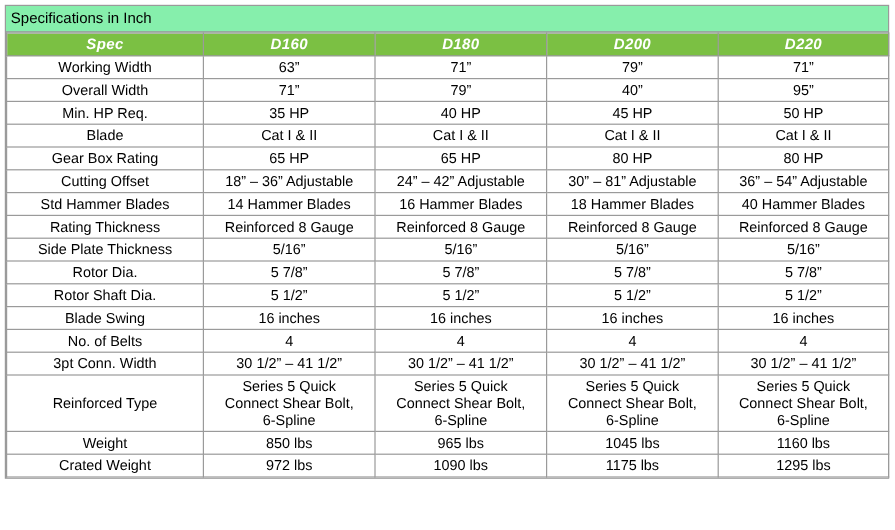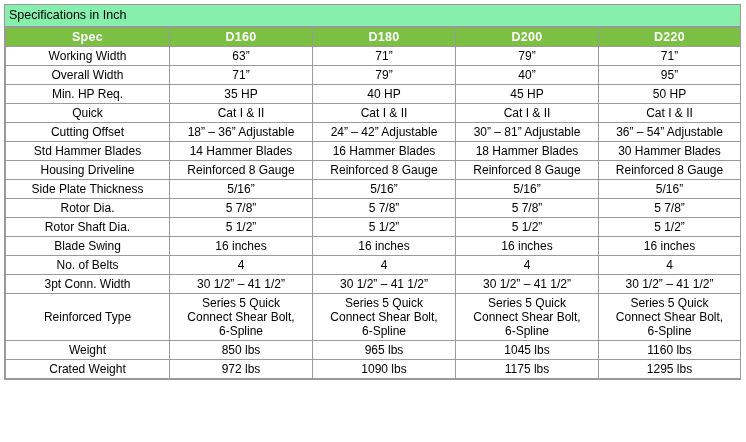--- a/index.html
+++ b/index.html
@@ -50,20 +50,21 @@
     box-sizing: border-box;
   }
   table.spec thead th {
     background: #7bc043;
     color: #ffffff;
     font-weight: bold;
     font-size: 12.5px;
     height: 15px;
     padding: 2px 2px;
     letter-spacing: 0.3px;
+    font-style: italic;
   }
   table.spec tbody td {
     background: #ffffff;
     height: 18px;
   }
   td.label {
     text-align: center;
   }
   col.c0 { width: 164px; }
   col.c1 { width: 143px; }
@@ -117,42 +118,49 @@
           <td>95”</td>
         </tr>
         <tr>
           <td class="label">Min. HP Req.</td>
           <td>35 HP</td>
           <td>40 HP</td>
           <td>45 HP</td>
           <td>50 HP</td>
         </tr>
         <tr>
-          <td class="label">Quick</td>
-          <td>Cat I &amp; II</td>
-          <td>Cat I &amp; II</td>
-          <td>Cat I &amp; II</td>
-          <td>Cat I &amp; II</td>
+          <td class="label">Blade</td>
+          <td>Cat I &amp; II</td>
+          <td>Cat I &amp; II</td>
+          <td>Cat I &amp; II</td>
+          <td>Cat I &amp; II</td>
+        </tr>
+        <tr>
+          <td class="label">Gear Box Rating</td>
+          <td>65 HP</td>
+          <td>65 HP</td>
+          <td>80 HP</td>
+          <td>80 HP</td>
         </tr>
         <tr>
           <td class="label">Cutting Offset</td>
           <td>18” – 36” Adjustable</td>
           <td>24” – 42” Adjustable</td>
           <td>30” – 81” Adjustable</td>
           <td>36” – 54” Adjustable</td>
         </tr>
         <tr>
           <td class="label">Std Hammer Blades</td>
           <td>14 Hammer Blades</td>
           <td>16 Hammer Blades</td>
           <td>18 Hammer Blades</td>
-          <td>30 Hammer Blades</td>
-        </tr>
-        <tr>
-          <td class="label">Housing Driveline</td>
+          <td>40 Hammer Blades</td>
+        </tr>
+        <tr>
+          <td class="label">Rating Thickness</td>
           <td>Reinforced 8 Gauge</td>
           <td>Reinforced 8 Gauge</td>
           <td>Reinforced 8 Gauge</td>
           <td>Reinforced 8 Gauge</td>
         </tr>
         <tr>
           <td class="label">Side Plate Thickness</td>
           <td>5/16”</td>
           <td>5/16”</td>
           <td>5/16”</td>

